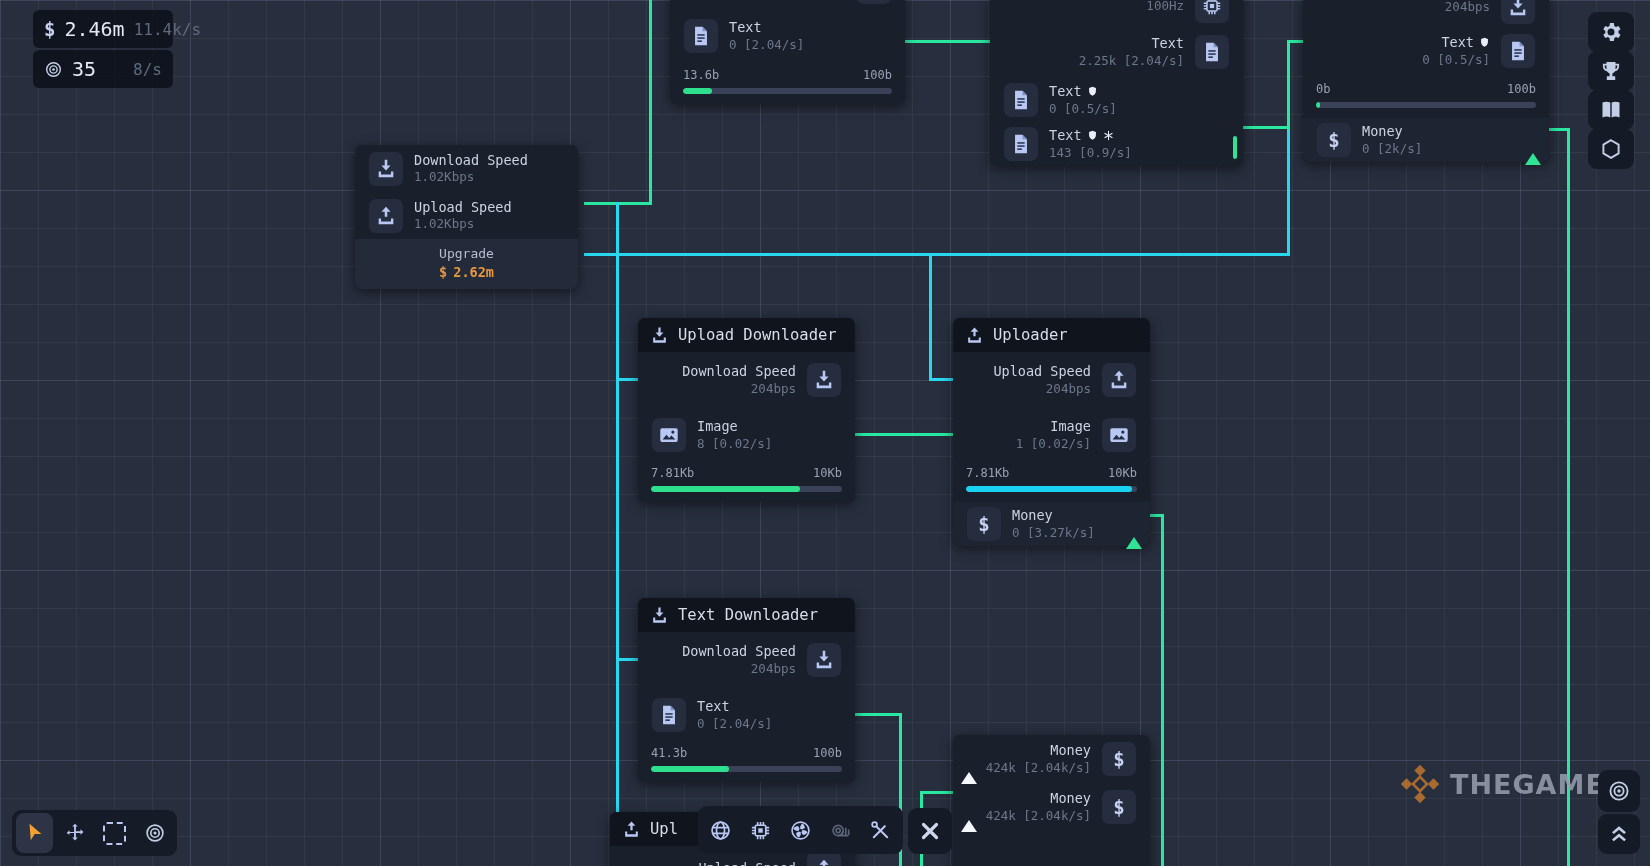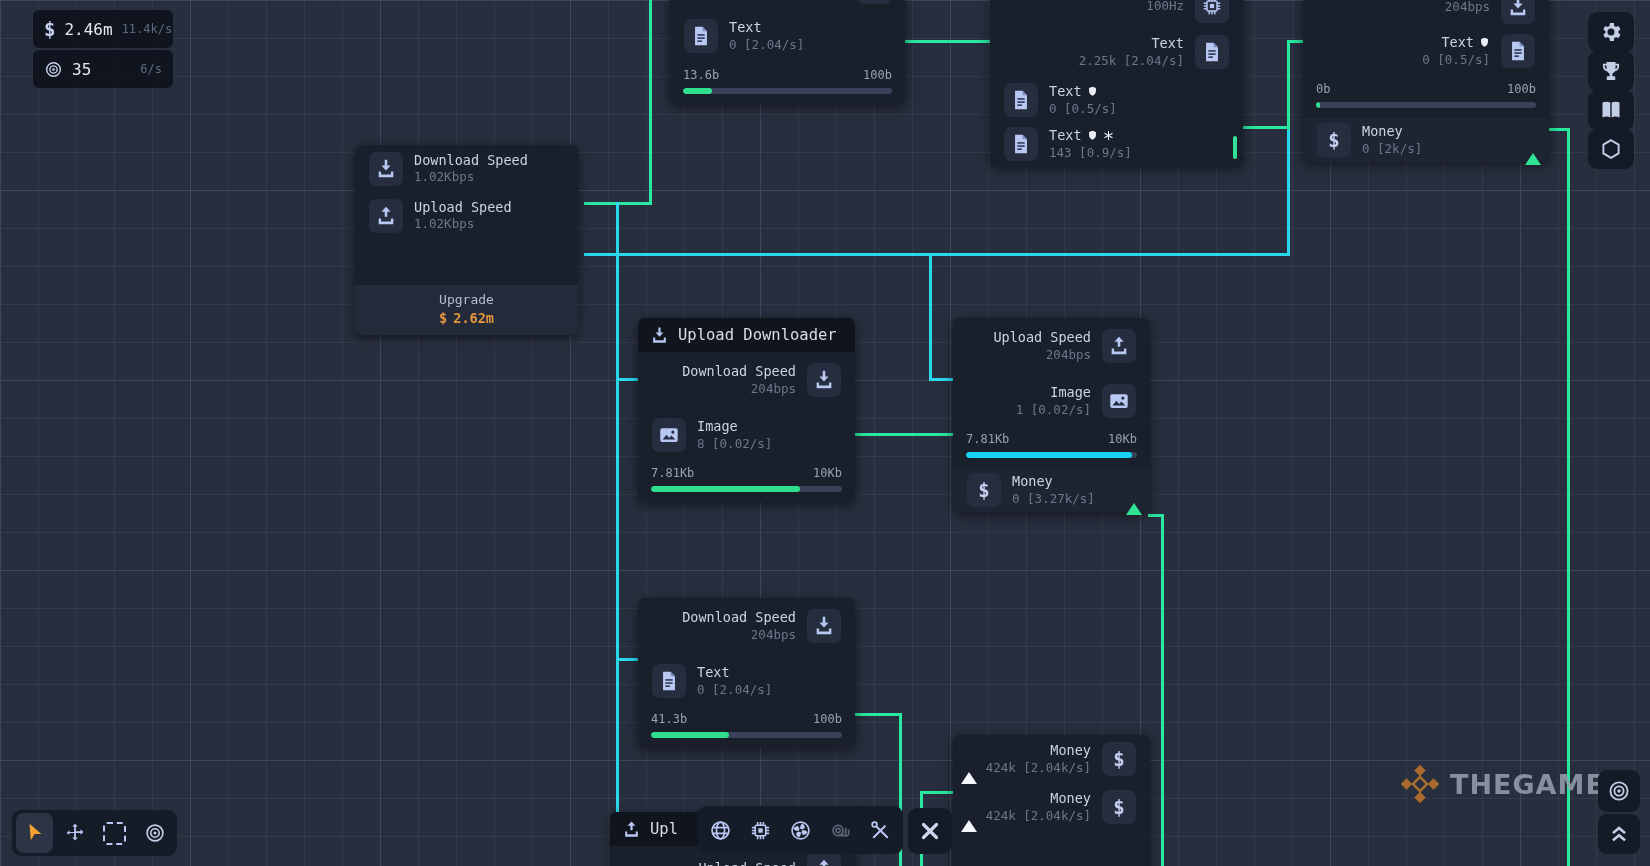--- a/index.html
+++ b/index.html
@@ -35,28 +35,28 @@
   .port{position:absolute;z-index:4;}
   .psq{width:13px;height:13px;border-radius:2.5px;background:#31e395;}
   .psq.hollow{background:transparent;border:2px solid #31e395;width:10px;height:10px;}
   .psq.white{background:#f4f7fb;}
   .pcir{width:14px;height:14px;border-radius:50%;}
   .pcir.green{background:#2ee08d}.pcir.cyan{background:#22c5f2}
   .ptri{width:0;height:0;border-left:8px solid transparent;border-right:8px solid transparent;
     border-bottom:12px solid #31e395;}
   .ptri.white{border-bottom-color:#f4f7fb;}
   .dollar{font-size:19px;font-weight:bold;color:#c6d1f2;}
-  .upg{background:#232a3a;border-radius:0 0 7px 7px;text-align:center;padding:7px 0 9px;cursor:pointer;margin-top:46px;}
+  .upg{background:#232a3a;border-radius:0 0 7px 7px;text-align:center;padding:7px 0 9px;cursor:pointer;}
   .u1{color:#b6bfcf;font-size:13px;}
   .u2{color:#e8973d;font-size:13.5px;font-weight:bold;display:flex;justify-content:center;gap:6px;margin-top:3px;}
   .badge{flex:none;}
   .hudbox{position:absolute;left:33px;width:140px;height:38px;background:rgba(13,17,26,.88);
     border-radius:6px;display:flex;align-items:center;padding:0 11px;gap:9px;z-index:6;box-sizing:border-box;}
-  .hudval{color:#e3e9f2;font-size:16px;}
-  .hudrate{color:#5f6a7e;font-size:12px;margin-left:auto;}
+  .hudval{color:#e3e9f2;font-size:20px;}
+  .hudrate{color:#5f6a7e;font-size:16px;margin-left:auto;}
   .bar{position:absolute;background:#151b27;border-radius:9px;display:flex;align-items:center;z-index:7;padding:4px;gap:3px;box-sizing:border-box;}
   .tbtn{width:37px;height:40px;border-radius:8px;display:flex;align-items:center;justify-content:center;cursor:pointer;}
   .tbtn.active{background:#2c3445;}
   .sq-btn{position:absolute;width:46px;height:40px;background:#141a26;border-radius:9px;
     display:flex;align-items:center;justify-content:center;z-index:7;cursor:pointer;}
   .marquee{width:19px;height:19px;border:2px dashed #b9c8f2;border-radius:4px;}
   .wm{position:absolute;display:flex;align-items:center;gap:10px;z-index:5;opacity:.85;}
   .wmtext{color:#98a1b0;font-size:27px;font-weight:bold;letter-spacing:1px;font-family:"DejaVu Sans","Liberation Sans",sans-serif;}
 </style>
 </head>
@@ -422,20 +422,26 @@
         <span>7.81Kb</span>
         <span>10Kb</span>
       </div>
       <div class="track">
           <div class="fill green" style="width: 78%;"></div>
         </div>
     </div>
   </div>
 
   <div class="node" style="left:953px;top:318px;width:197px">
+    <div class="hdr">
+      <svg width="19" height="19">
+          <use href="#i-upload"></use>
+        </svg>
+      <span>Uploader</span>
+    </div>
     <div class="row r" style="height:56px">
       <span class="port" style="left:4px;top:21px"><span class="pcir cyan"></span></span>
       <div class="txt">
         <span class="lbl">Upload Speed</span>
         <span class="val">204bps</span>
       </div>
       <div class="chip">
           <svg width="22" height="22">
             <use href="#i-upload"></use>
           </svg>
@@ -468,20 +474,26 @@
         </div>
       <div class="txt">
         <span class="lbl">Money</span>
         <span class="val">0 [3.27k/s]</span>
       </div>
       <span class="port" style="right:8px;top:16px"><span class="ptri"></span></span>
     </div>
   </div>
 
   <div class="node" style="left:638px;top:598px;width:217px">
+    <div class="hdr">
+      <svg width="19" height="19">
+          <use href="#i-download"></use>
+        </svg>
+      <span>Text Downloader</span>
+    </div>
     <div class="row r" style="height:56px">
       <span class="port" style="left:4px;top:21px"><span class="pcir green"></span></span>
       <div class="txt">
         <span class="lbl">Download Speed</span>
         <span class="val">204bps</span>
       </div>
       <div class="chip">
           <svg width="22" height="22">
             <use href="#i-download"></use>
           </svg>
@@ -555,21 +567,21 @@
   <div class="hudbox" style="top:10px">
     <span class="dollar">$</span>
     <span class="hudval">2.46m</span>
     <span class="hudrate">11.4k/s</span>
   </div>
   <div class="hudbox" style="top:50px">
     <svg width="19" height="19">
         <use href="#i-bullseye"></use>
       </svg>
     <span class="hudval">35</span>
-    <span class="hudrate">6/s</span>
+    <span class="hudrate">8/s</span>
   </div>
 
   <div class="sq-btn" style="left:1588px;top:12px">
       <svg width="24" height="24">
         <use href="#i-gear"></use>
       </svg>
     </div>
   <div class="sq-btn" style="left:1588px;top:51px">
       <svg width="24" height="24">
         <use href="#i-trophy"></use>

